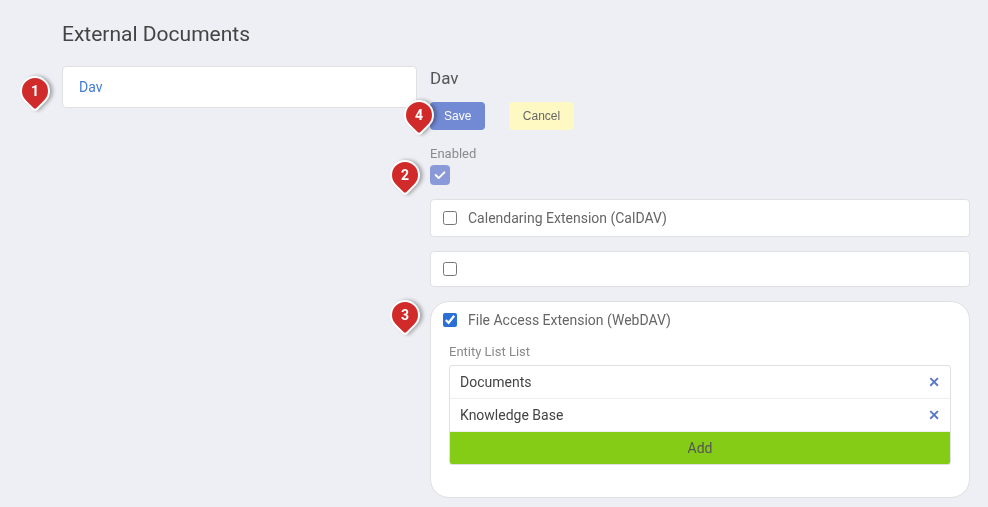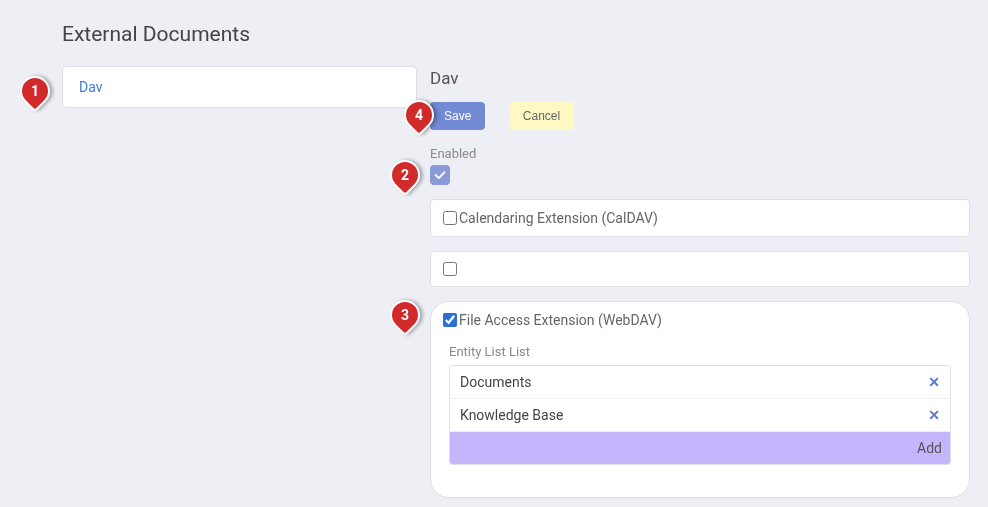--- a/index.html
+++ b/index.html
@@ -69,41 +69,41 @@
     cursor: pointer;
   }
   .enabled-check svg { width: 14px; height: 14px; }
   .ext-card {
     background: #fff;
     border: 1px solid #e0e0e0;
     border-radius: 4px;
     padding: 10px 12px;
     margin-bottom: 14px;
   }
-  .ext-header { display: flex; align-items: center; gap: 2px; color: #666; }
+  .ext-header { display: flex; align-items: center; gap: 11px; color: #666; }
   .ext-header input[type=checkbox] { width: 14px; height: 14px; cursor: pointer; accent-color: #2a6fd6; }
   .ext-card.expanded { padding-bottom: 32px; border-radius: 19px; }
   .entity-section { margin: 16px 6px 0 6px; }
   .entity-list {
     border: 1px solid #e0e0e0;
     border-radius: 3px;
     overflow: hidden;
     margin-top: 6px;
   }
   .entity-row {
     display: flex; justify-content: space-between; align-items: center;
     padding: 8px 10px;
     border-bottom: 1px solid #eee;
     color: #444;
   }
   .entity-row:last-of-type { border-bottom: none; }
   .remove-x { color: #5a78c8; font-weight: bold; cursor: pointer; font-size: 14px; }
   .add-bar {
-    background: #c4b5fd;
-    text-align: right;
+    background: #84cc16;
+    text-align: center;
     padding: 8px;
     color: #555;
     cursor: pointer;
   }
   
   .marker {
     position: absolute;
     width: 30px; height: 30px;
     background: #d12a2a;
     border: 2px solid #fff;

